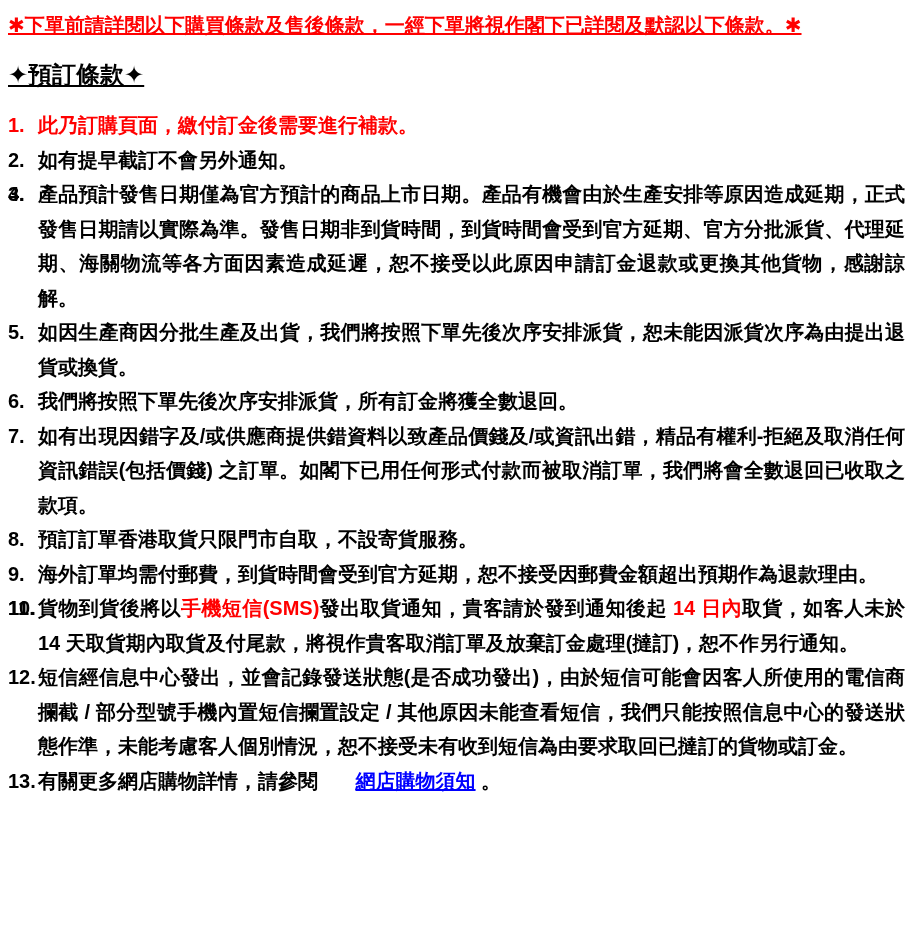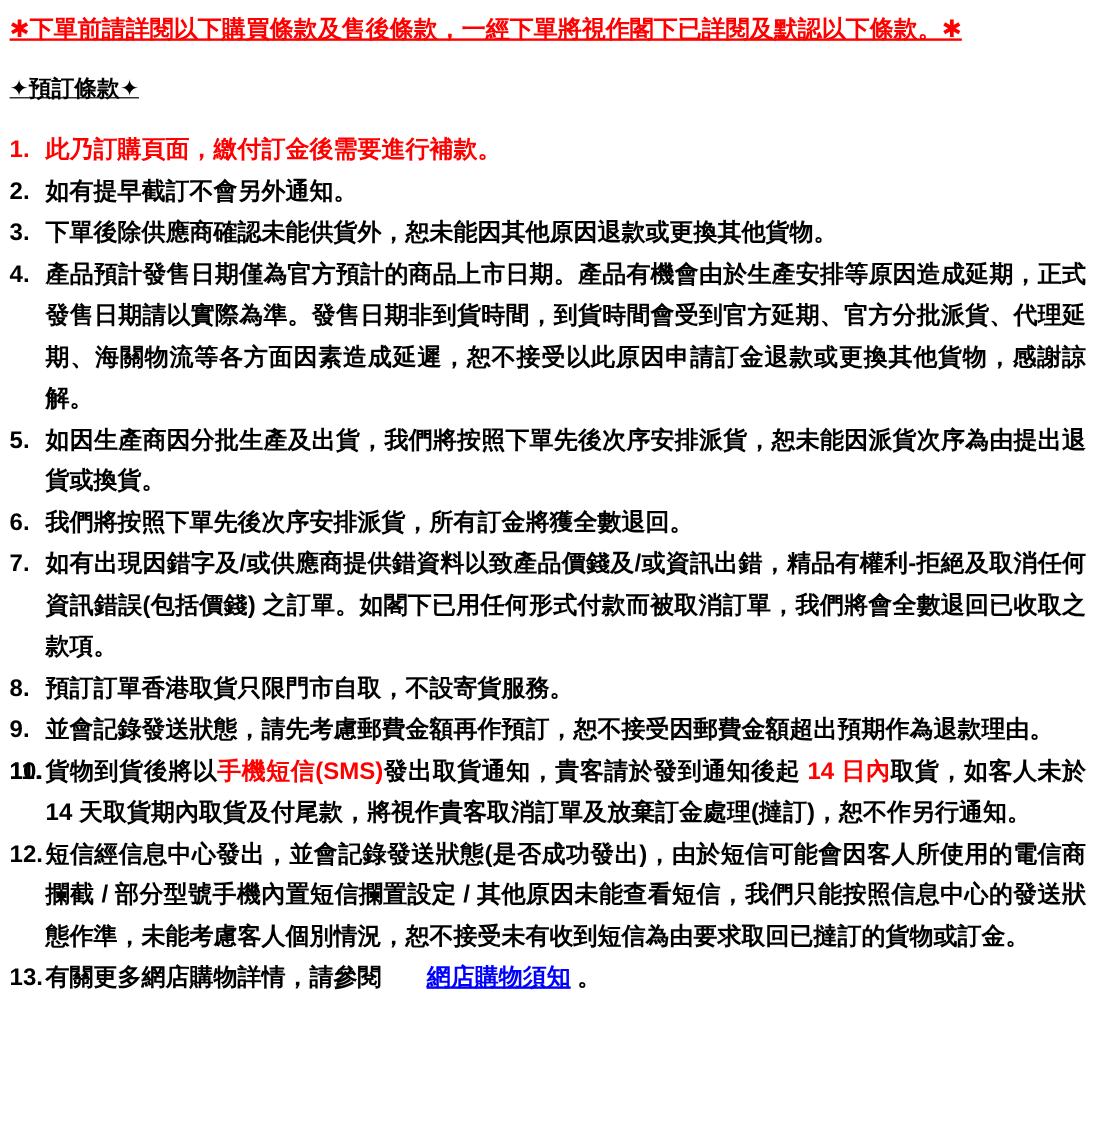--- a/index.html
+++ b/index.html
@@ -17,21 +17,21 @@
     padding: 8px 8px 10px 8px;
   }
   .notice {
     font-size: 20px;
     line-height: 30px;
     color: #ff0000;
     text-decoration: underline;
     margin: 2px 0 20px 0;
   }
   .heading {
-    font-size: 19px;
+    font-size: 24px;
     line-height: 30px;
     color: #000000;
     text-decoration: underline;
     margin: 0 0 18px 0;
   }
   ol.terms {
     list-style: none;
     margin: 0;
     padding: 0;
     font-size: 20px;
@@ -63,25 +63,25 @@
 </style>
 </head>
 <body>
 
 <div class="page">
   <div class="notice">✱下單前請詳閱以下購買條款及售後條款，一經下單將視作閣下已詳閱及默認以下條款。✱</div>
   <div class="heading">✦預訂條款✦</div>
   <ol class="terms" id="terms-list">
       <li class="term red"><span class="num">1.</span><span class="seg plain">此乃訂購頁面，繳付訂金後需要進行補款。</span></li>
       <li class="term"><span class="num">2.</span><span class="seg plain">如有提早截訂不會另外通知。</span></li>
-      <li class="term"><span class="num">3.</span><span class="seg plain">下單後除供應商確認未能供貨外，恕未能因其他原因退款或更換其他貨物。</span></li>
+      <li class="term"><span class="num">3.</span></li>
       <li class="term"><span class="num">4.</span><span class="seg plain">產品預計發售日期僅為官方預計的商品上市日期。產品有機會由於生產安排等原因造成延期，正式發售日期請以實際為準。發售日期非到貨時間，到貨時間會受到官方延期、官方分批派貨、代理延期、海關物流等各方面因素造成延遲，恕不接受以此原因申請訂金退款或更換其他貨物，感謝諒解。</span></li>
       <li class="term"><span class="num">5.</span><span class="seg plain">如因生產商因分批生產及出貨，我們將按照下單先後次序安排派貨，恕未能因派貨次序為由提出退貨或換貨。</span></li>
       <li class="term"><span class="num">6.</span><span class="seg plain">我們將按照下單先後次序安排派貨，所有訂金將獲全數退回。</span></li>
       <li class="term"><span class="num">7.</span><span class="seg plain">如有出現因錯字及/或供應商提供錯資料以致產品價錢及/或資訊出錯，精品有權利-拒絕及取消任何資訊錯誤(包括價錢) 之訂單。如閣下已用任何形式付款而被取消訂單，我們將會全數退回已收取之款項。</span></li>
       <li class="term"><span class="num">8.</span><span class="seg plain">預訂訂單香港取貨只限門市自取，不設寄貨服務。</span></li>
-      <li class="term"><span class="num">9.</span><span class="seg plain">並會記錄發送狀態，請先考慮郵費金額再作預訂，恕不接受因郵費金額超出預期作為退款理由。</span></li>
+      <li class="term"><span class="num">9.</span><span class="seg plain">海外訂單均需付郵費，到貨時間會受到官方延期，恕不接受因郵費金額超出預期作為退款理由。</span></li>
       <li class="term"><span class="num">10.</span></li>
       <li class="term"><span class="num">11.</span><span class="seg plain">貨物到貨後將以</span><span class="seg red-underline">手機短信(SMS)</span><span class="seg plain">發出取貨通知，貴客請於發到通知後起 </span><span class="seg red-underline">14 日內</span><span class="seg plain">取貨，如客人未於 14 天取貨期內取貨及付尾款，將視作貴客取消訂單及放棄訂金處理(撻訂)，恕不作另行通知。</span></li>
       <li class="term"><span class="num">12.</span><span class="seg plain">短信經信息中心發出，並會記錄發送狀態(是否成功發出)，由於短信可能會因客人所使用的電信商攔截 / 部分型號手機內置短信攔置設定 / 其他原因未能查看短信，我們只能按照信息中心的發送狀態作準，未能考慮客人個別情況，恕不接受未有收到短信為由要求取回已撻訂的貨物或訂金。</span></li>
       <li class="term"><span class="num">13.</span><span class="seg plain">有關更多網店購物詳情，請參閱 </span><a class="seg link" href="#">網店購物須知</a><span class="seg plain"> 。</span></li>
     </ol>
 </div>
 
 </body></html>

